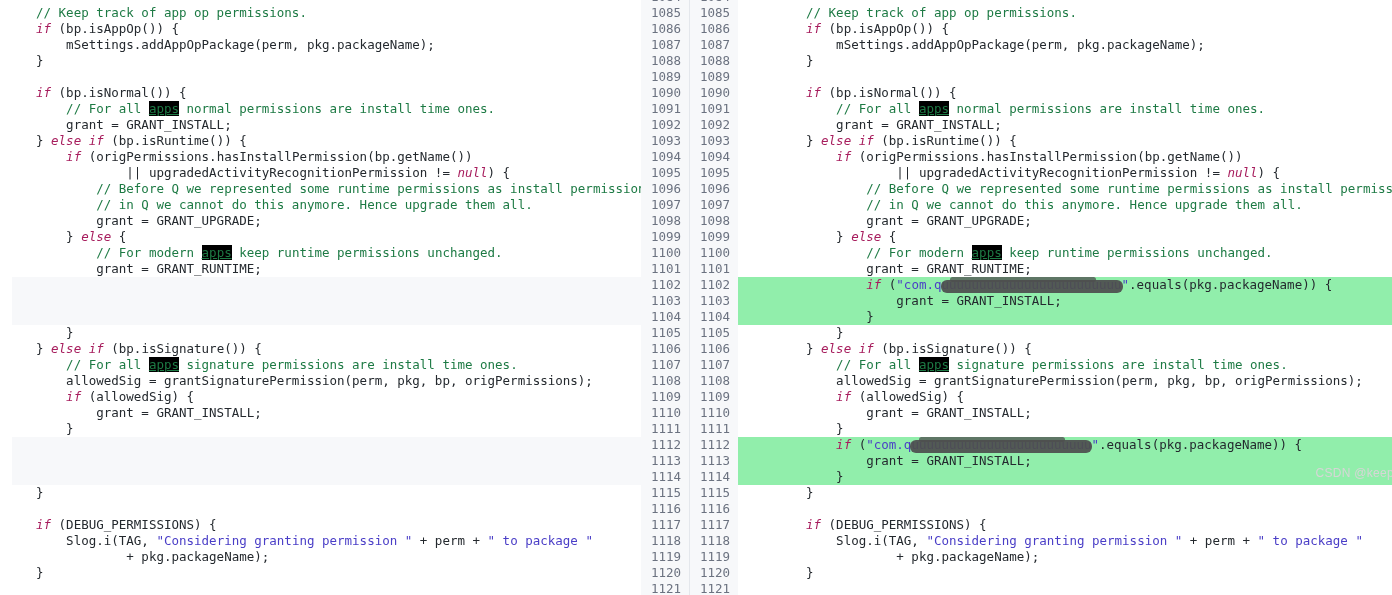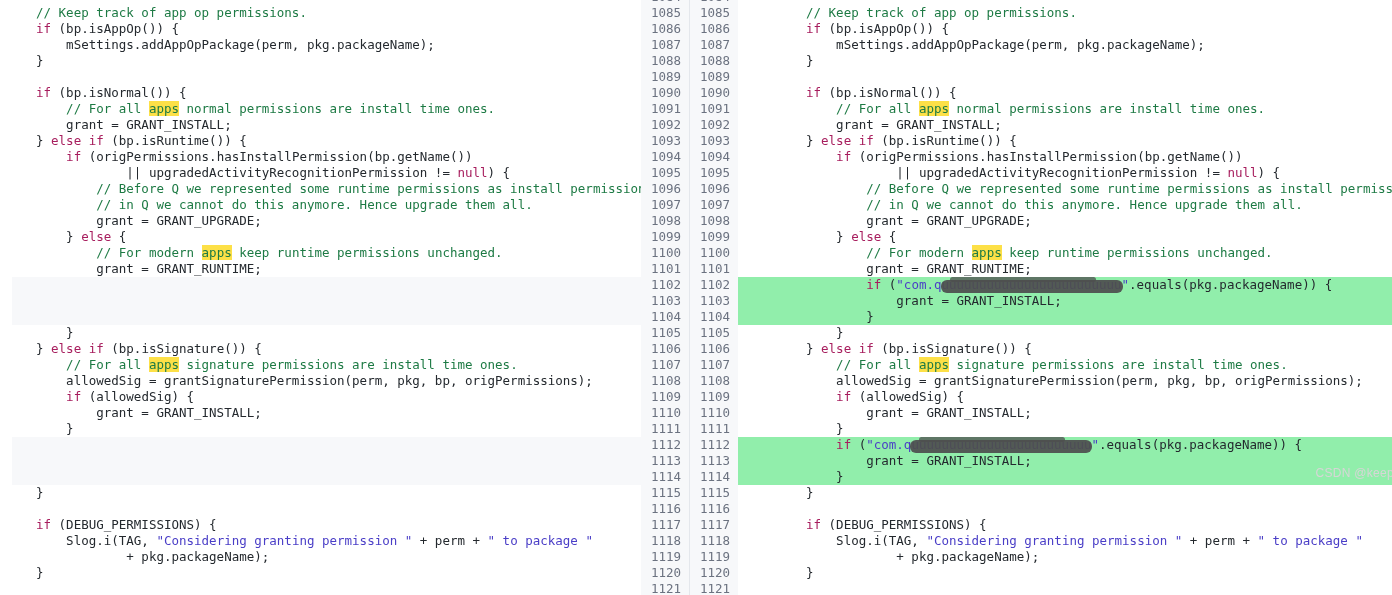--- a/index.html
+++ b/index.html
@@ -103,25 +103,25 @@
     width: 48px;
     height: 606px;
     background: #f7f8fa;
   }
   .pane-left .gutter-rail  { right: 1px; }
   .pane-right .gutter-rail { left: 0; }
   .pane-left  .gutter-rail { border-left: 1px solid #e4e7ec; }
   .pane-right .gutter-rail { border-right: 1px solid #e4e7ec; }
 
   
-  .tok-kw      { color: #a71d5d; }
+  .tok-kw      { color: #a71d5d; font-style: italic; }
   .tok-cmt     { color: #1d7a44; }
   .tok-str     { color: #4a3ec7; }
   .tok-plain   { color: #24292e; }
-  .tok-hl      { background: #fde047; }
+  .tok-hl      { background: #000000; text-decoration: underline; }
 
   
   .redact {
     position: relative;
     display: inline-block;
     color: #4a3ec7;
     font-family: Liberation Mono, monospace;
   }
   .redact::after {
     content: "";

